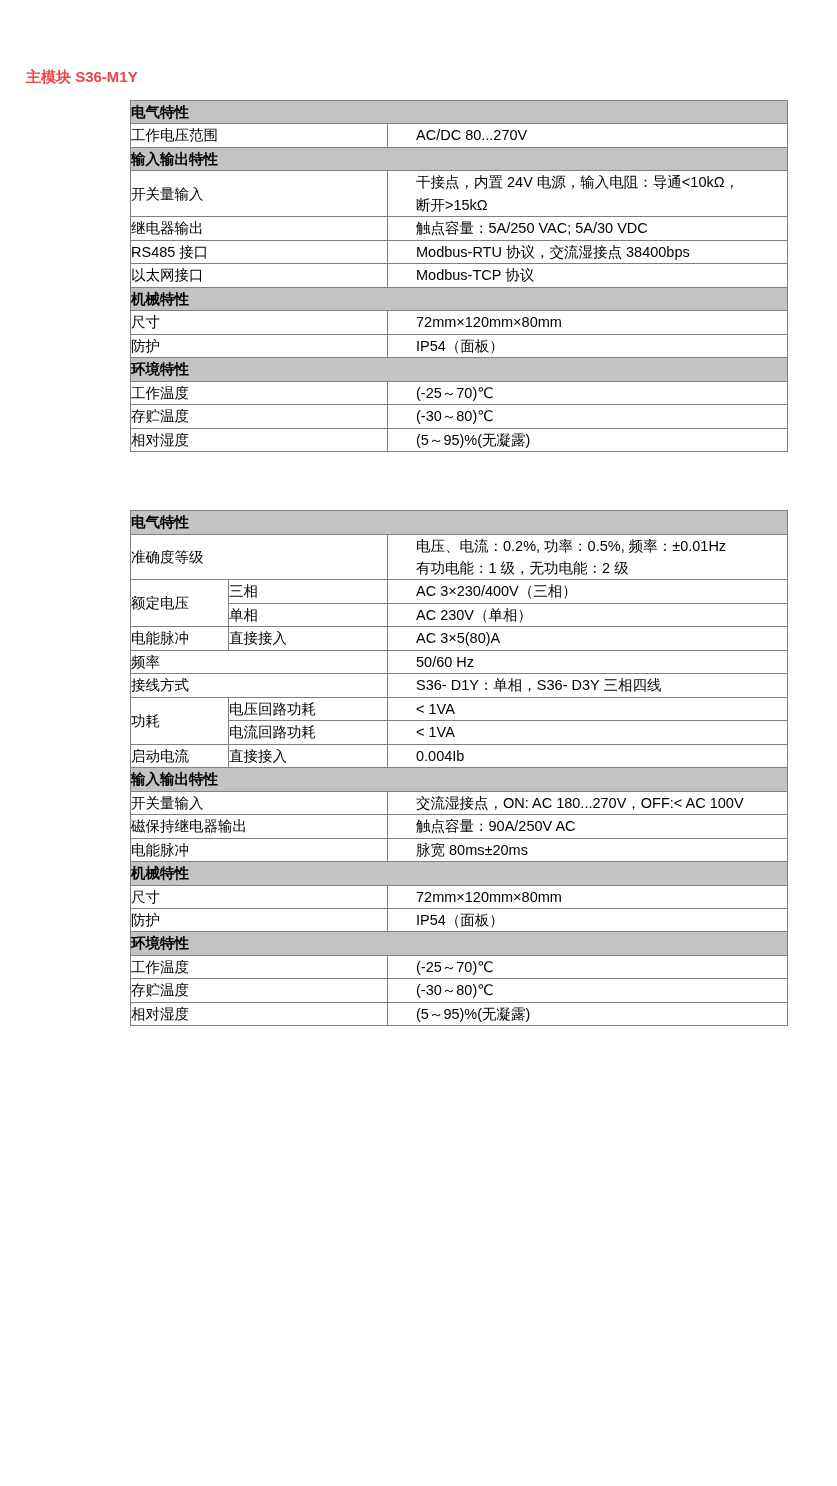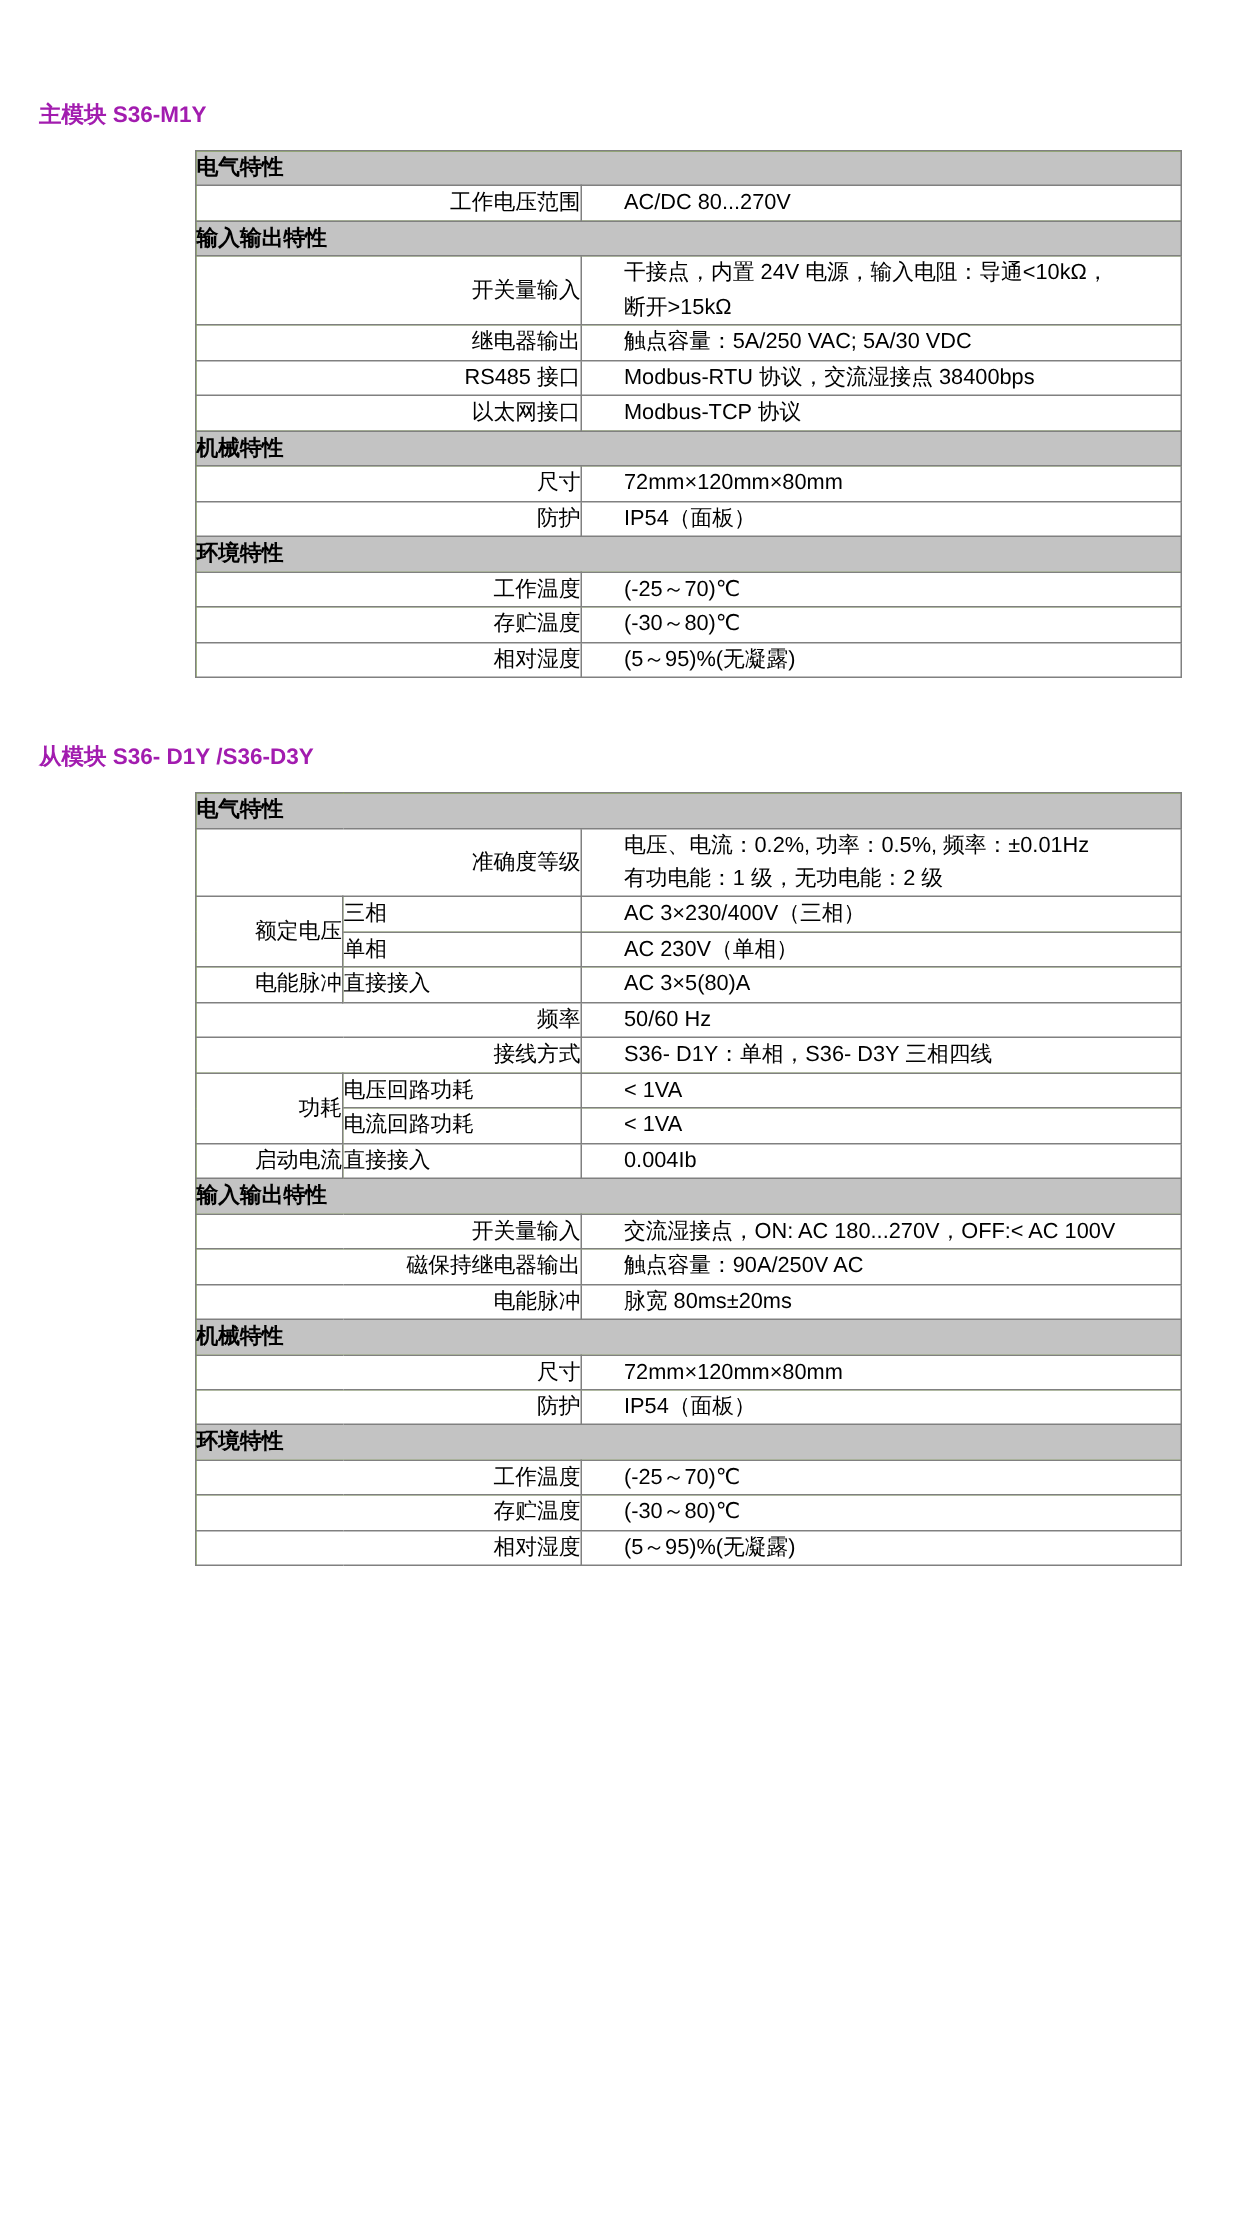--- a/index.html
+++ b/index.html
@@ -20,21 +20,21 @@
     min-height: 1486px;
     box-sizing: border-box;
     padding: 0;
   }
   .section {
     position: relative;
   }
   .section-title {
     font-size: 15px;
     font-weight: bold;
-    color: #a21caf;
+    color: #ef4444;
     margin: 0;
     padding: 0 0 0 26px;
     line-height: 1.2;
   }
   .section-title .model {
     font-weight: bold;
   }
   table.spec {
     border-collapse: collapse;
     table-layout: fixed;
@@ -55,21 +55,20 @@
   td.group {
     background: #c3c3c3 !important;
     font-weight: bold;
     font-size: 14.5px;
     padding: 6px 0 6px 10px;
     height: 16px;
   }
   td.label {
     padding: 7px 6px 7px 10px;
     background: #ffffff;
-    text-align: right;
   }
   td.sublabel {
     padding: 7px 6px 7px 10px;
     background: #ffffff;
   }
   td.value {
     padding: 7px 8px 7px 10px;
     background: #ffffff;
   }
   td.value .line {
@@ -185,21 +184,20 @@
             <span class="line">(5～95)%(无凝露)</span>
           </td>
         </tr>
       </tbody>
     </table>
   </div>
 
   <div class="spacer"></div>
 
   <div class="section">
-    <p class="section-title"><span>从模块 </span><span class="model">S36- D1Y /S36-D3Y</span></p>
 
     <div style="height:14px"></div>
 
     <table class="spec tbl2">
       <colgroup>
         <col class="c-label">
           <col class="c-sub">
           <col class="c-value">
       </colgroup>
       <tbody>

